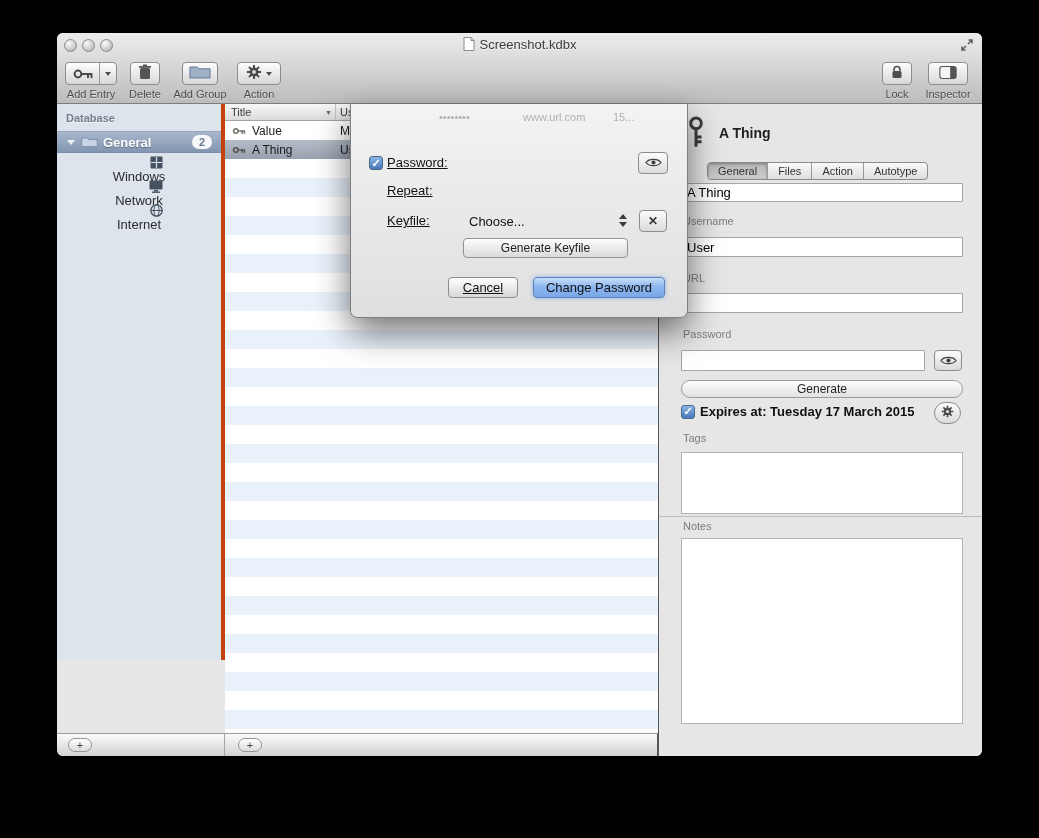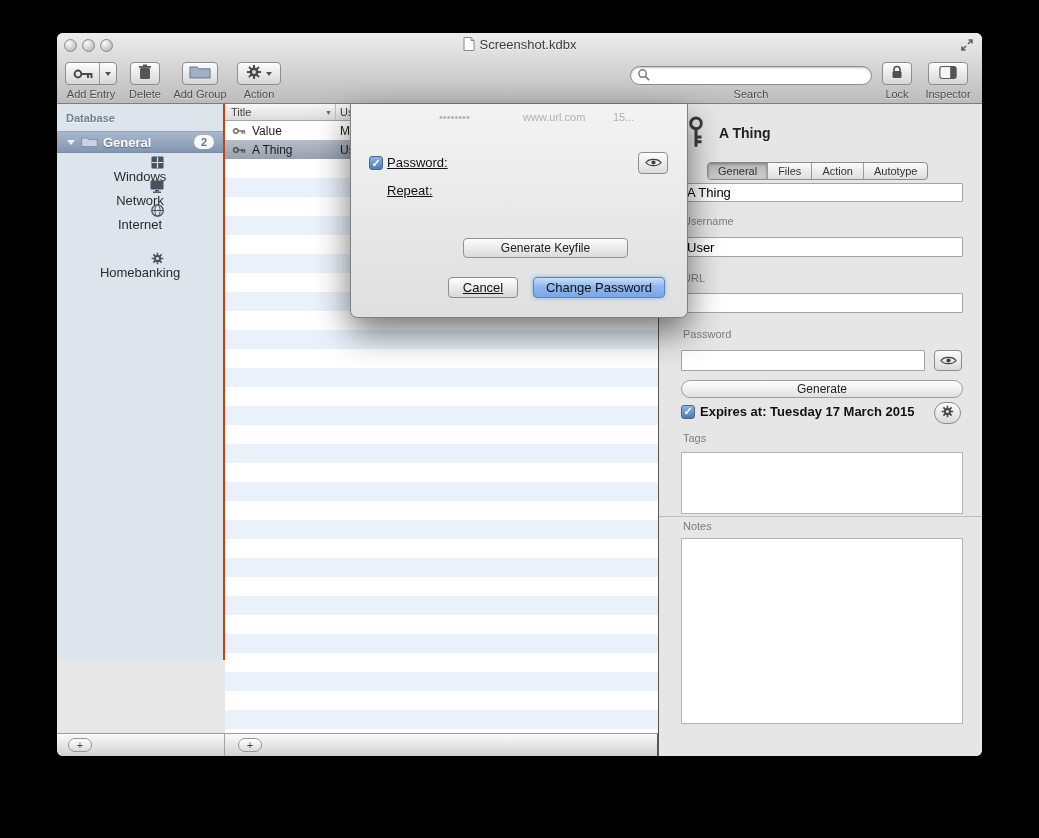--- a/index.html
+++ b/index.html
@@ -30,21 +30,21 @@
   .seg.main { width:33px; border-right:1px solid #9b9b9b; }
   .seg.drop { width:16px; }
   .arr-dn { width:0; height:0; border-left:3.5px solid transparent; border-right:3.5px solid transparent;
             border-top:4px solid #4f4f4f; display:inline-block; }
   .search-field { width:242px; height:19px; border:1px solid #8d8d8d; border-radius:10px;
                   background:#fff; box-shadow:inset 0 1px 2px rgba(0,0,0,.25);
                   display:flex; align-items:center; padding:0 6px; }
   .search-field input { flex:1; border:none; outline:none; background:transparent; font-size:12px; margin-left:4px; }
   
   .sidebar { position:absolute; left:0; top:71px; width:168px; height:556px;
-             background:#dde4ec; border-right:2px solid #c2410c; }
+             background:#dde4ec; border-right:4px solid #c2410c; }
   .sb-header { position:absolute; left:9px; top:8px; font-size:11px; font-weight:bold;
                color:#71808f; text-shadow:0 1px 0 rgba(255,255,255,.6); }
   .sb-group { position:absolute; left:0; top:27px; width:100%; height:22px;
               background:linear-gradient(#a9b7cb,#8296b2);
               border-top:1px solid #96a5bc; border-bottom:1px solid #7b8ea9;
               display:flex; align-items:center; }
   .disclosure { margin-left:10px; width:0; height:0; border-left:4px solid transparent;
                 border-right:4px solid transparent; border-top:5px solid #eef2f7; }
   .sb-group-label { margin-left:5px; font-size:13px; font-weight:bold; color:#fff;
                     text-shadow:0 1px 1px rgba(0,0,0,.35); flex:1; }
@@ -212,30 +212,20 @@
                   <path d="M9 1v16M1 9h16M3.3 3.3l11.4 11.4M14.7 3.3L3.3 14.7"></path>
                 </g>
                 <circle cx="9" cy="9" r="5" fill="#4a4a4a"></circle>
                 <circle cx="9" cy="9" r="2.2" fill="#d8d8d8"></circle>
               </svg></span>
           <span class="arr-dn"></span>
         </div>
         <div class="tb-label">Action</div>
       </div>
 
-      <div class="tb-item" style="left:573px;width:242px">
-        <div class="search-field" style="margin-top:4px">
-          <span><svg width="13" height="13" viewBox="0 0 14 14">
-                <circle cx="6" cy="6" r="4" fill="none" stroke="#7b7b7b" stroke-width="1.6"></circle>
-                <line x1="9" y1="9" x2="13" y2="13" stroke="#7b7b7b" stroke-width="1.8"></line>
-              </svg></span>
-          <input style="">
-        </div>
-        <div class="tb-label">Search</div>
-      </div>
 
       <div class="tb-item" style="left:822px;width:36px">
         <div class="tb-btn" style="width:30px">
           <span><svg width="12" height="14" viewBox="0 0 12 14">
                 <path d="M3 6V4.5a3 3 0 0 1 6 0V6" fill="none" stroke="#4f4f4f" stroke-width="1.6"></path>
                 <rect x="1.5" y="6" width="9" height="7" rx="1.5" fill="#4f4f4f"></rect>
               </svg></span>
         </div>
         <div class="tb-label">Lock</div>
       </div>
@@ -287,32 +277,20 @@
     <div class="sb-item" style="top:100px">
       <span class="sb-icon">
           <svg width="13" height="13" viewBox="0 0 13 13">
             <circle cx="6.5" cy="6.5" r="5.7" fill="none" stroke="#46525f" stroke-width="1.3"></circle>
             <ellipse cx="6.5" cy="6.5" rx="2.6" ry="5.7" fill="none" stroke="#46525f" stroke-width="1"></ellipse>
             <path d="M.8 6.5h11.4" stroke="#46525f" stroke-width="1"></path>
           </svg>
         </span>
       <span>Internet</span>
     </div>
-    <div class="sb-item" style="top:148px">
-      <span class="sb-icon">
-          <svg width="13" height="13" viewBox="0 0 18 18">
-            <g stroke="#46525f" stroke-width="2.2">
-              <path d="M9 1v16M1 9h16M3.3 3.3l11.4 11.4M14.7 3.3L3.3 14.7"></path>
-            </g>
-            <circle cx="9" cy="9" r="5" fill="#46525f"></circle>
-            <circle cx="9" cy="9" r="2.2" fill="#dde4ec"></circle>
-          </svg>
-        </span>
-      <span>Homebanking</span>
-    </div>
   </div>
 
   <div class="list">
     <div class="list-header">
       <div class="col-title">
         <span>Title</span>
         <span class="sort">▼</span>
       </div>
       <div class="col-user">
         <span>Username</span>
@@ -412,20 +390,33 @@
               <path d="M1 5.5C4.2 1 13.8 1 17 5.5 13.8 10 4.2 10 1 5.5z" fill="none" stroke="#3f3f3f" stroke-width="1.3"></path>
               <circle cx="9" cy="5.5" r="2.2" fill="#3f3f3f"></circle>
             </svg></span>
       </div>
     </div>
 
     <div class="srow" style="top:76px">
       <span class="flabel">Repeat:</span>
     </div>
 
+    <div class="srow" style="top:106px">
+      <span class="flabel">Keyfile:</span>
+      <div class="popup">
+        <span class="ptext">Choose...</span>
+        <span class="steppers">
+            <span class="tri-up"></span>
+            <span class="tri-dn"></span>
+          </span>
+      </div>
+      <div class="x-btn">
+          <span>✕</span>
+        </div>
+    </div>
 
     <div class="gen-btn">Generate Keyfile</div>
 
     <div class="btn cancel">Cancel</div>
     <div class="btn default">Change Password</div>
   </div>
 
   <div class="footer f-left">
     <div class="plus-btn" style="left:11px">
         <span>+</span>

